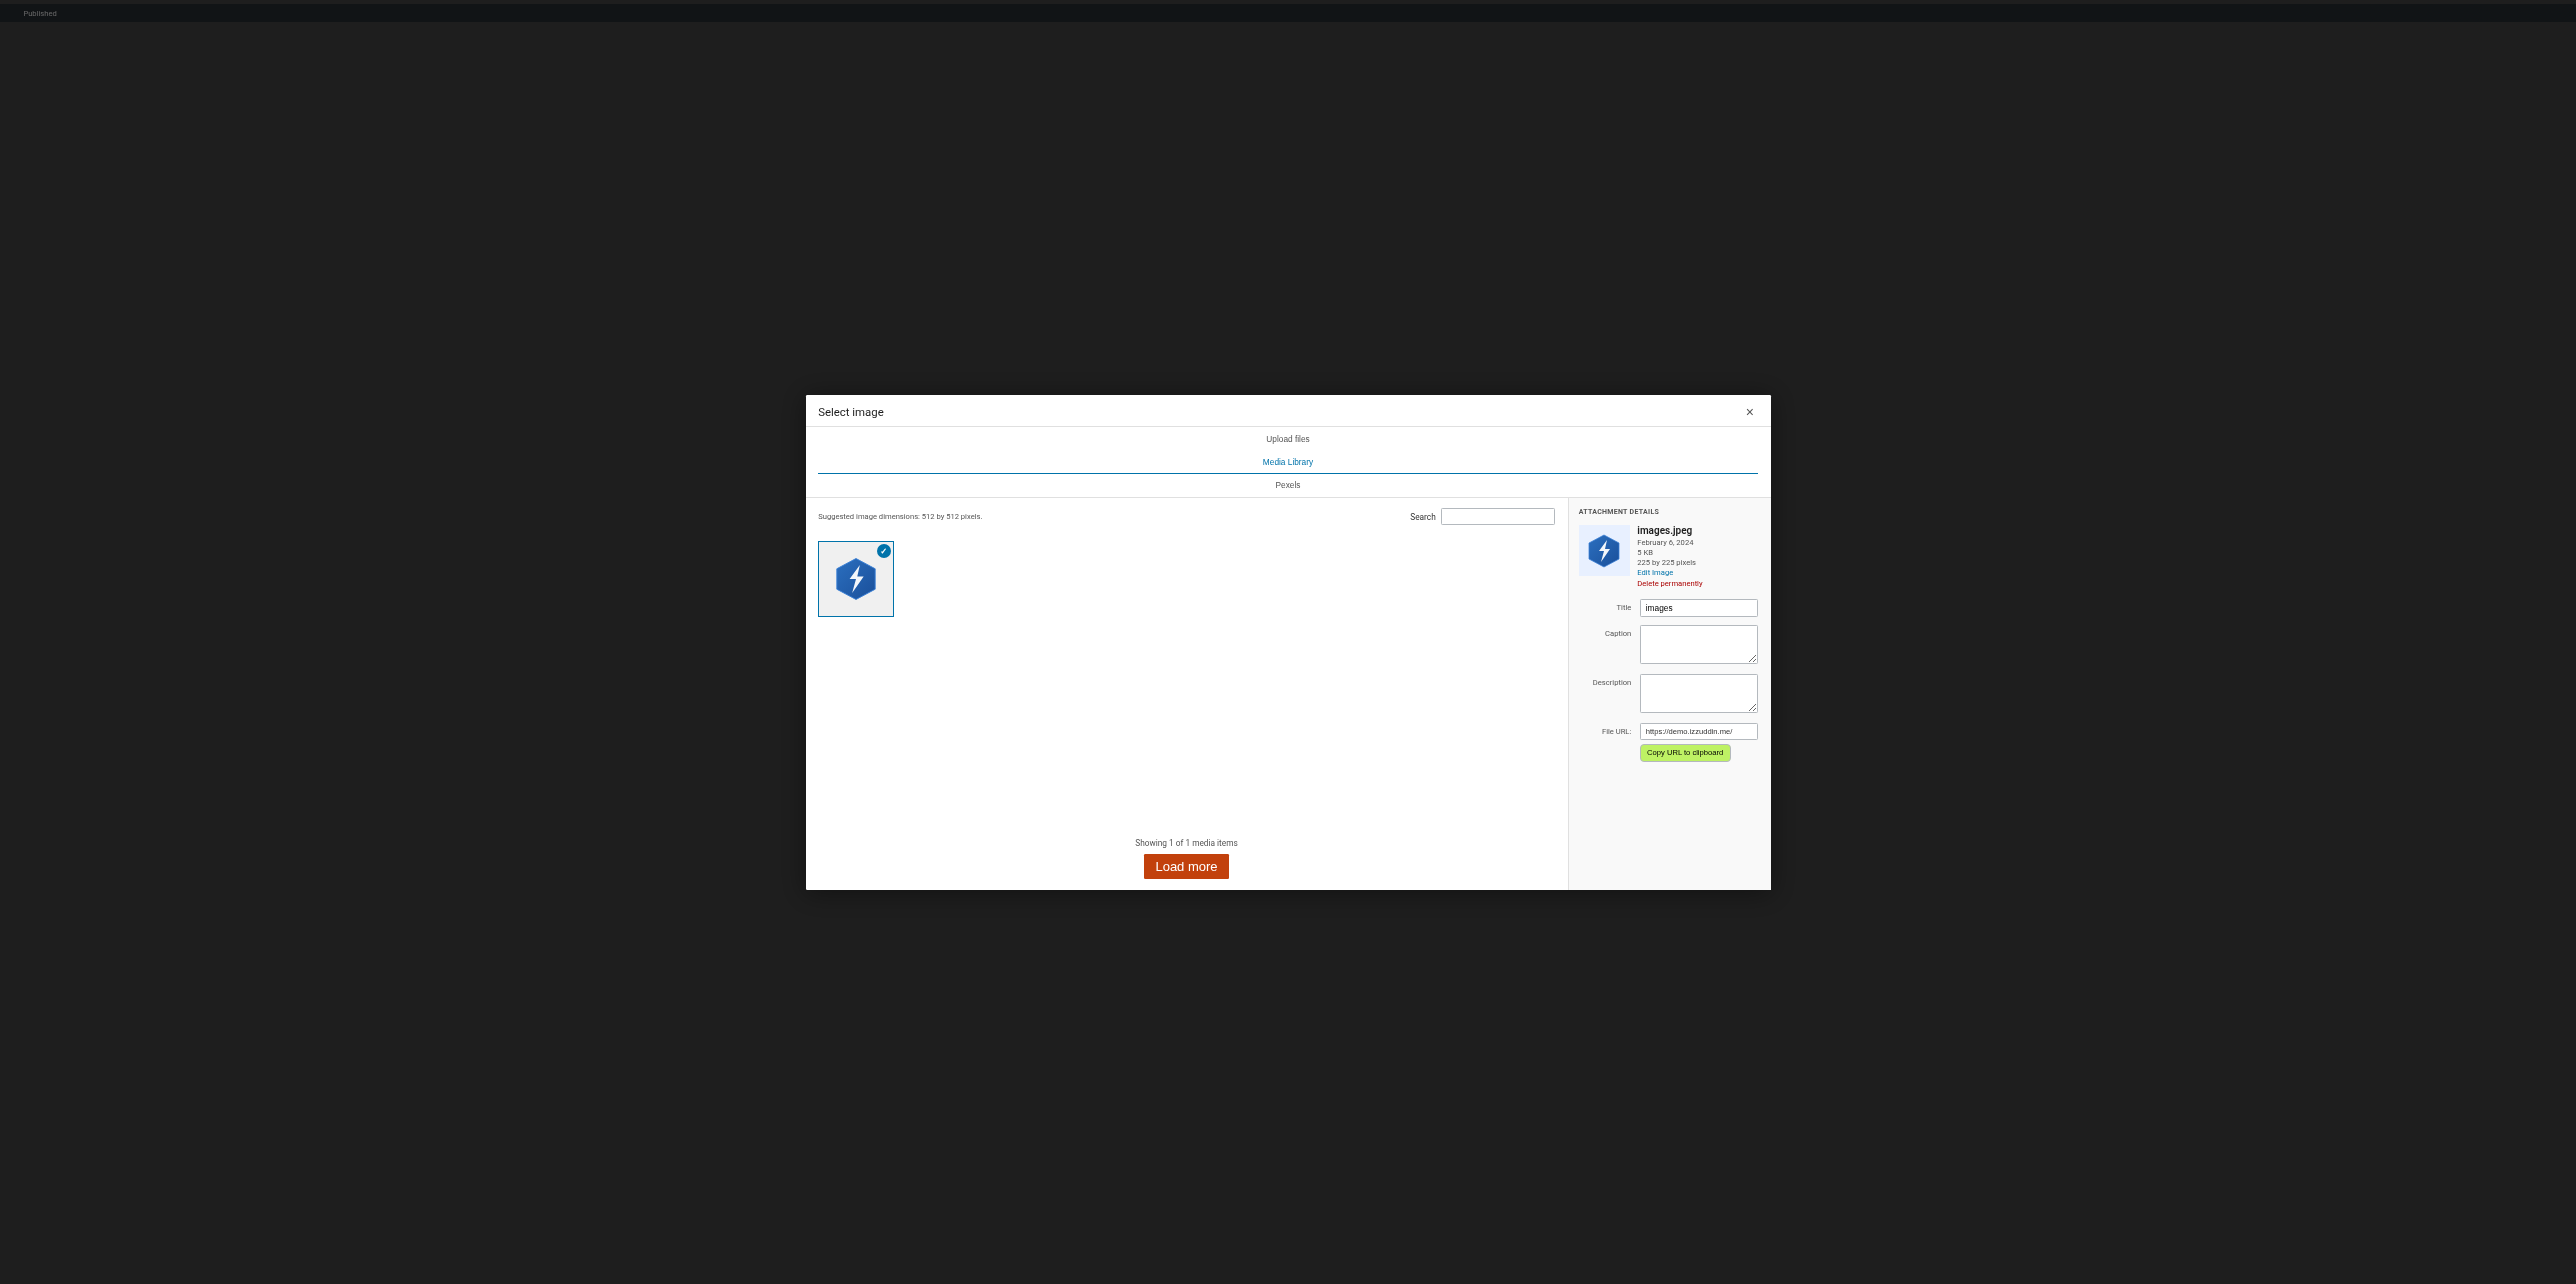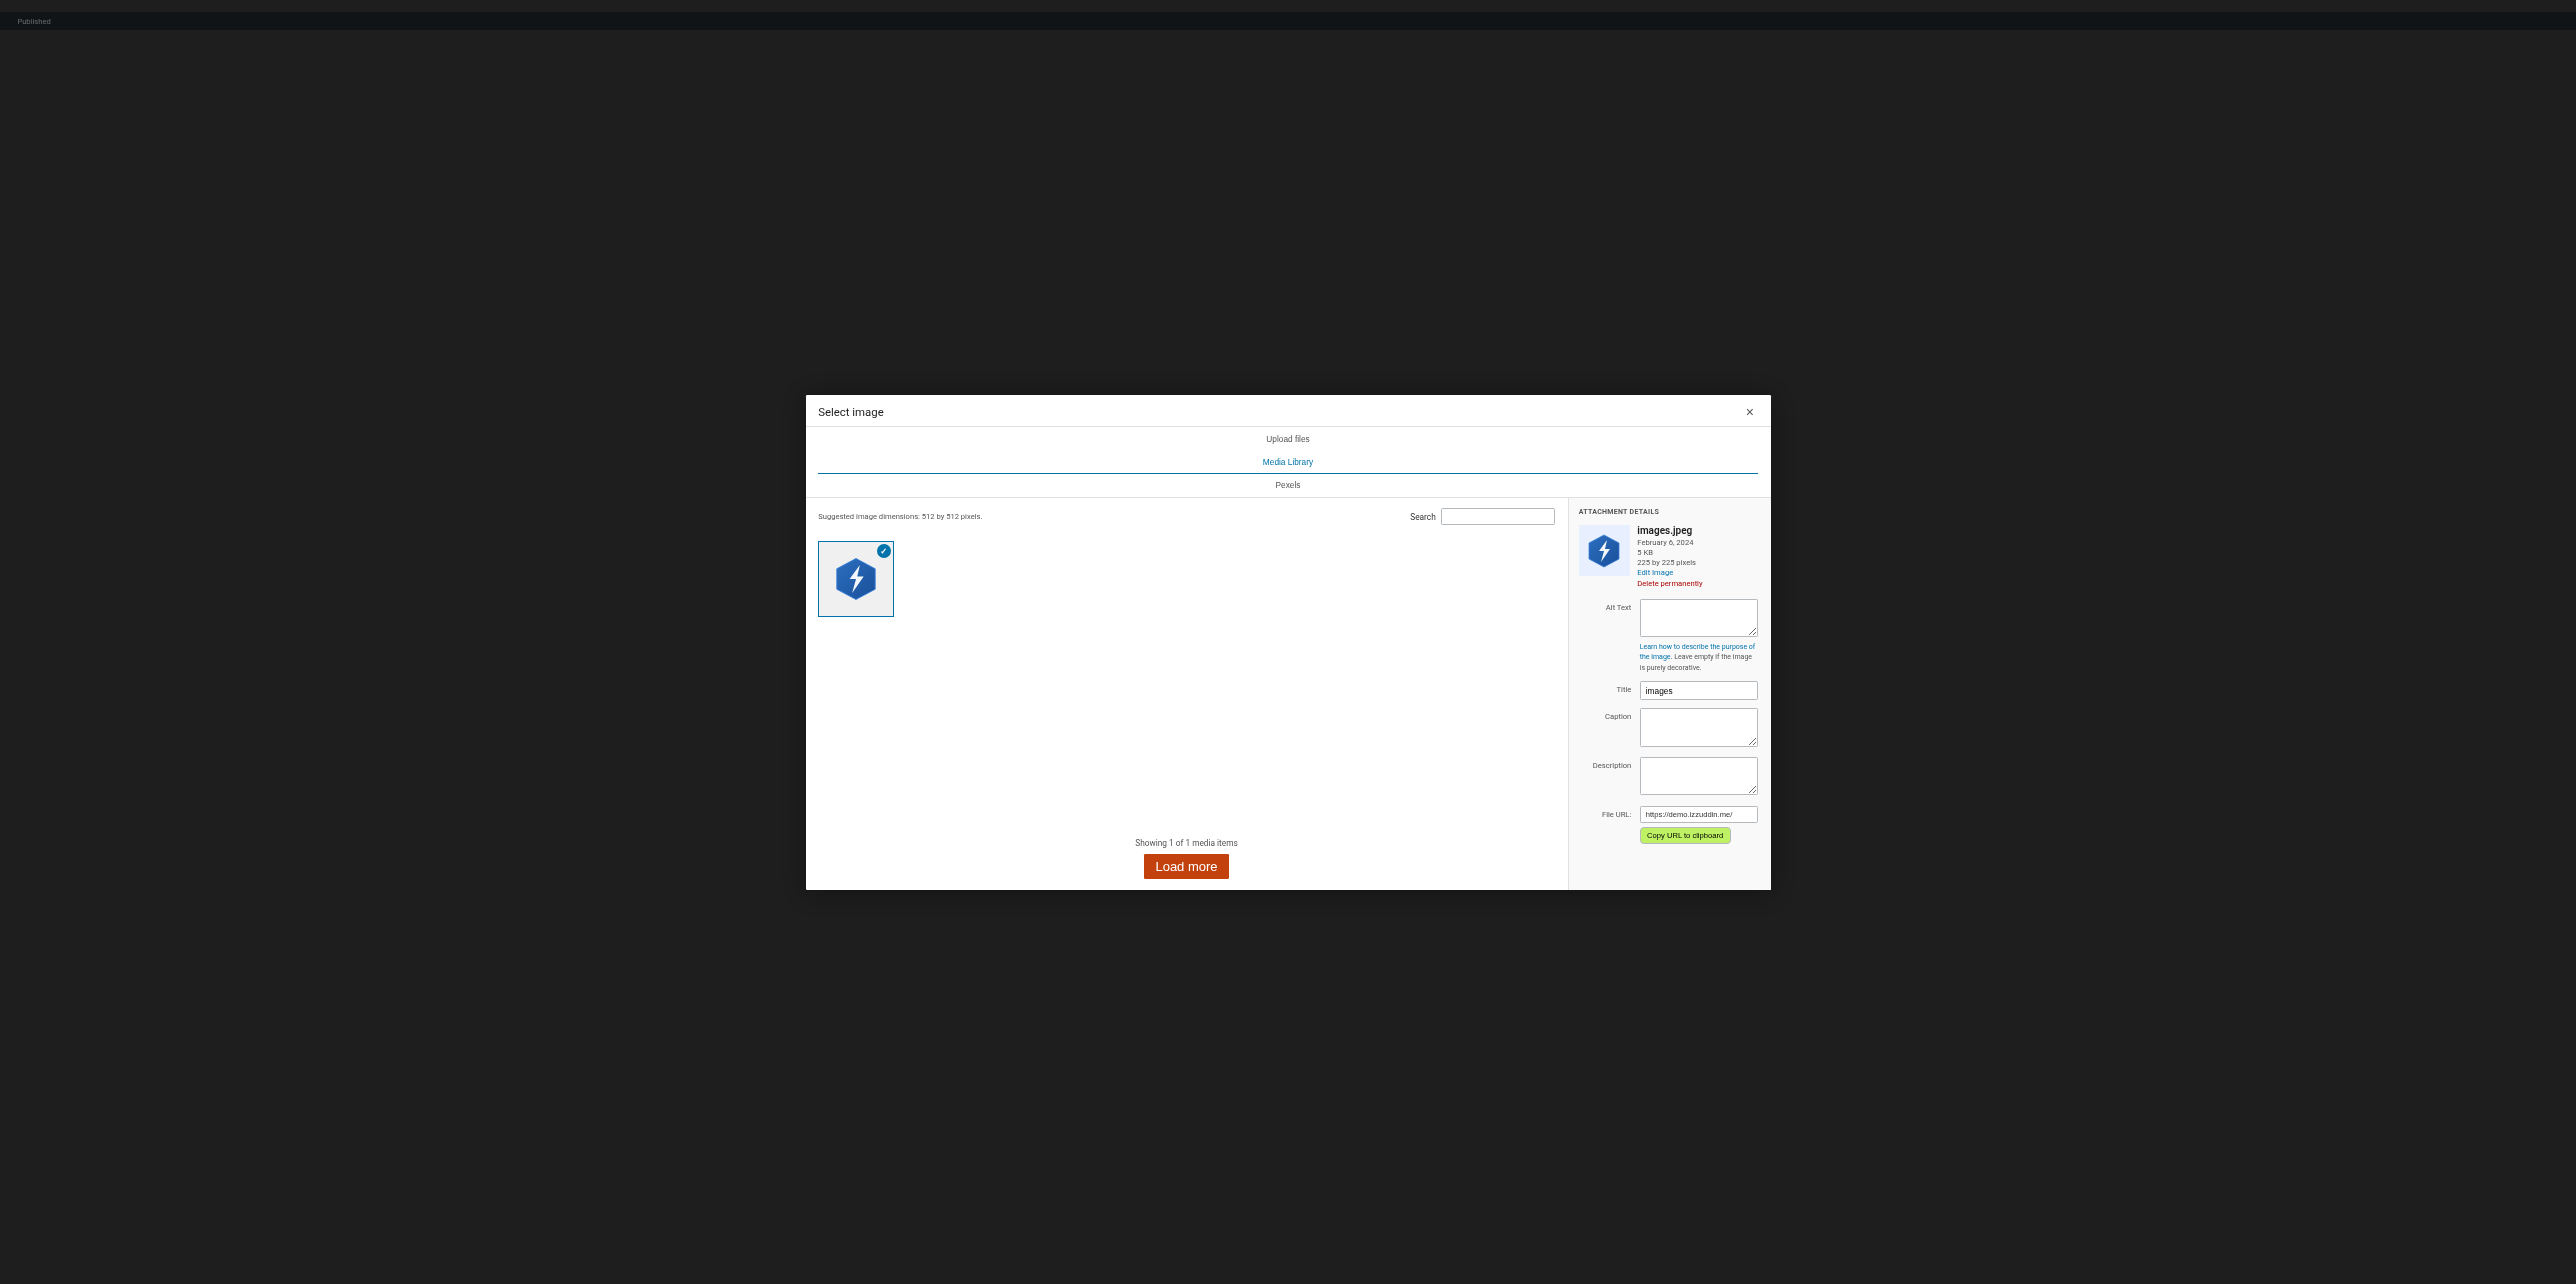--- a/index.html
+++ b/index.html
@@ -354,29 +354,29 @@
       margin-bottom: 6.4px;
     }
 
     .fields-table td {
       padding-bottom: 6.4px;
     }
 
     
     .top-bar {
       position: fixed;
-      top: 12px;
+      top: 4px;
       left: 0;
       right: 0;
       height: 18px;
       background: #23282d;
       z-index: 50;
       display: flex;
       align-items: center;
-      padding: 0 11px;
+      padding: 0 17px;
     }
 
     .top-bar-status {
       color: #ccc;
       font-size: 7.6px;
       margin-left: 6.4px;
     }
   </style>
 </head>
 <body>
@@ -457,29 +457,20 @@
             <span class="attachment-meta">February 6, 2024</span>
             <span class="attachment-meta">5 KB</span>
             <span class="attachment-meta">225 by 225 pixels</span>
             <a class="attachment-link">Edit Image</a>
             <a class="attachment-link delete-link">Delete permanently</a>
           </div>
         </div>
 
         <table class="fields-table">
           <tbody>
-            <tr>
-              <td class="lbl">Alt Text</td>
-              <td class="val">
-                <textarea class="field-textarea" rows="3" style=""></textarea>
-                <div class="alt-help-text">
-                  <a class="alt-help-link">Learn how to describe the purpose of the image</a><span>. Leave empty if the image is purely decorative.</span>
-                </div>
-              </td>
-            </tr>
             <tr>
               <td class="lbl">Title</td>
               <td class="val">
                 <input class="field-input" type="text" value="images" style="">
               </td>
             </tr>
             <tr>
               <td class="lbl">Caption</td>
               <td class="val">
                 <textarea class="field-textarea" rows="3" style=""></textarea>

